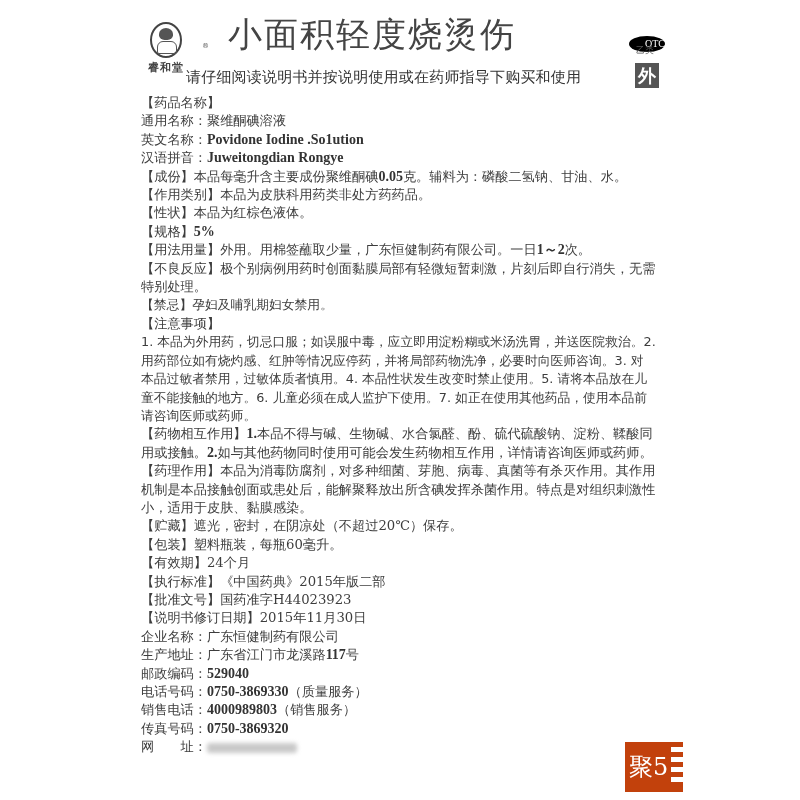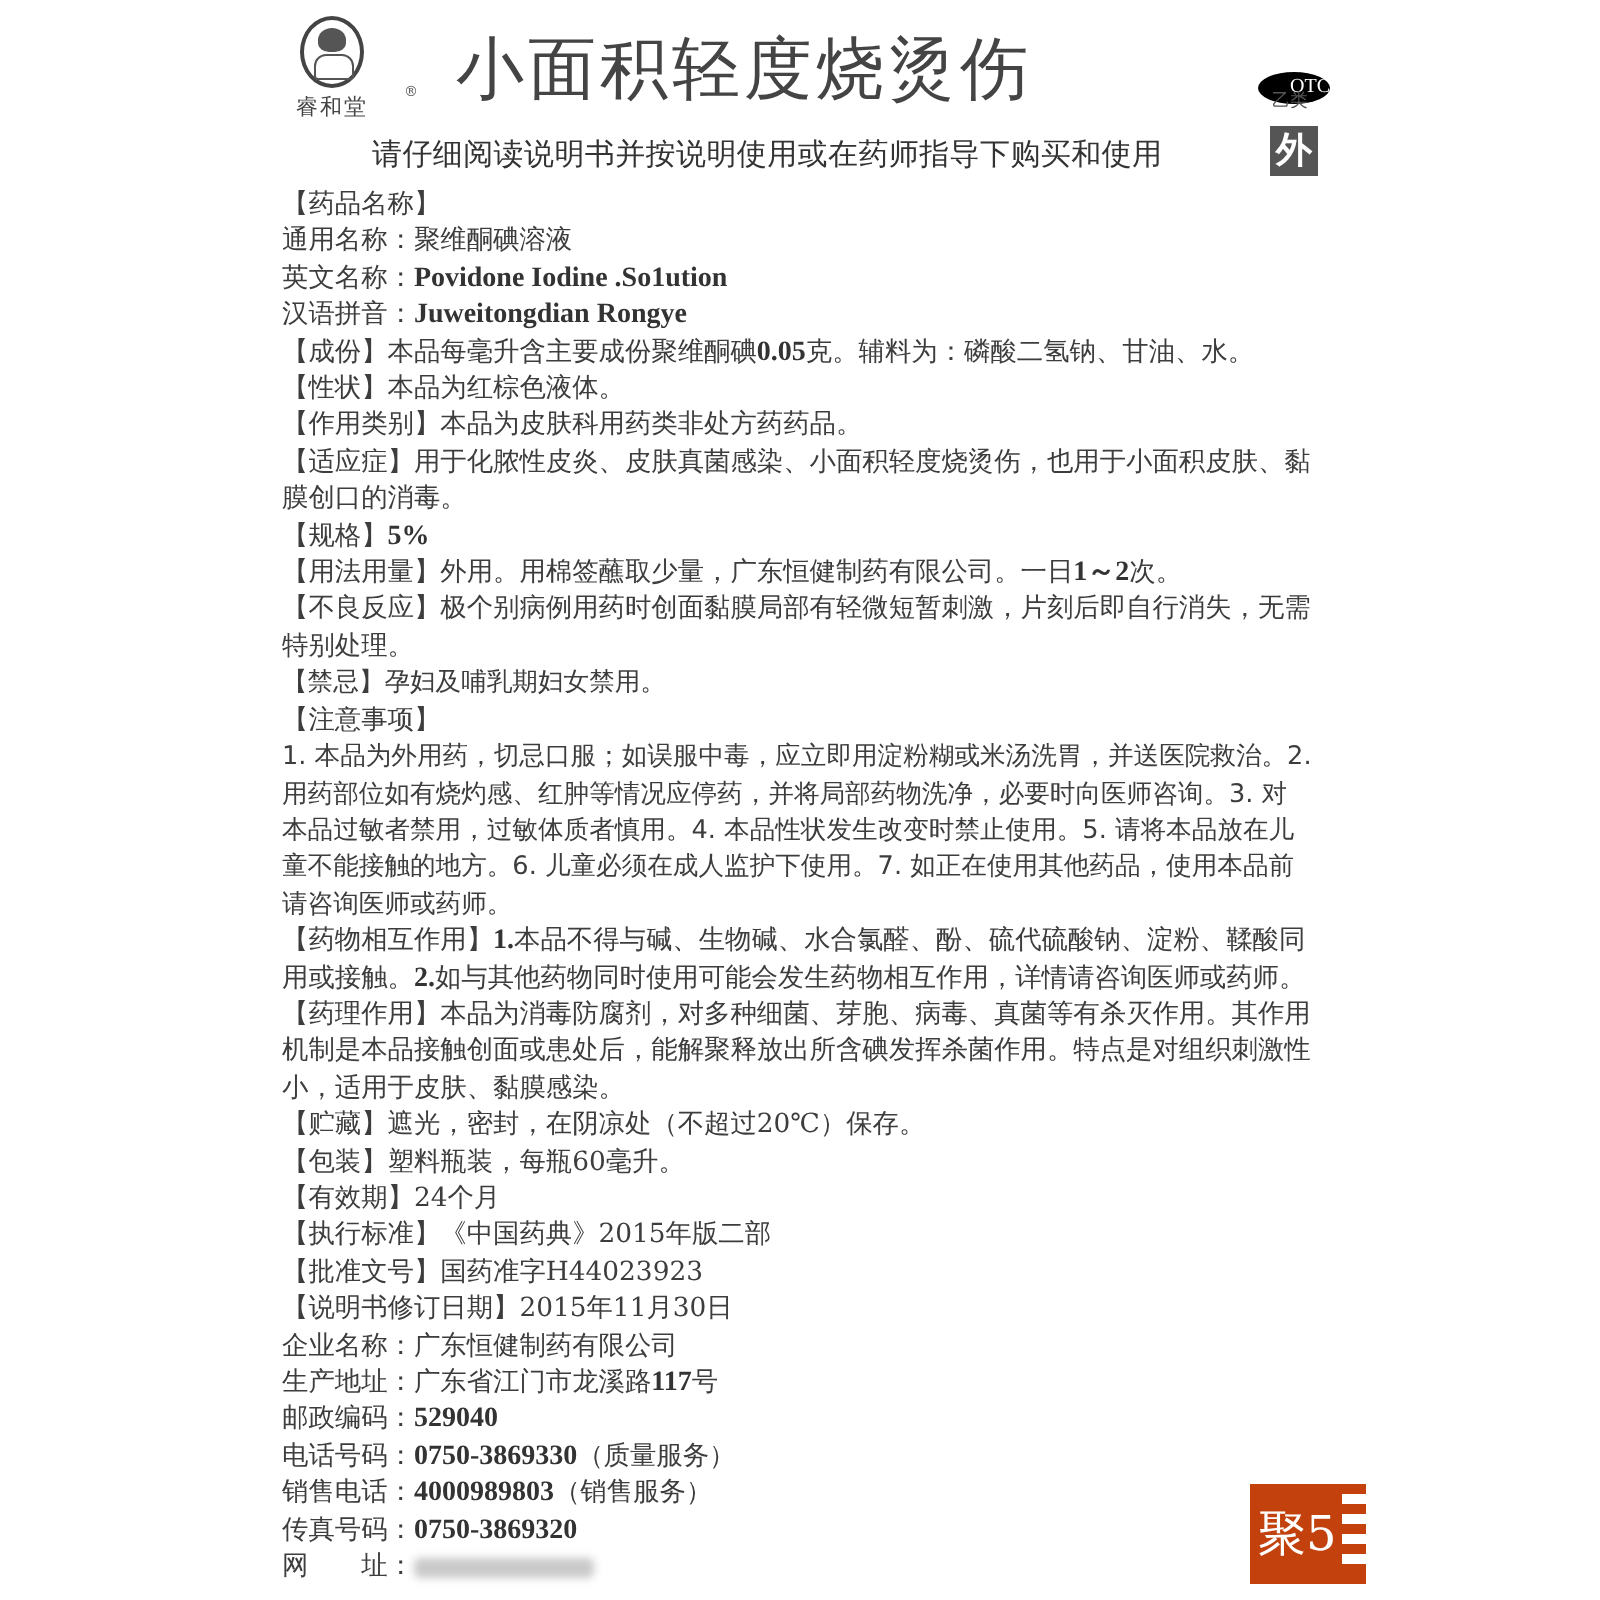--- a/index.html
+++ b/index.html
@@ -1,20 +1,20 @@
 <!DOCTYPE html>
 <html><head>
 <meta charset="utf-8">
 <style>
   html, body { margin: 0; padding: 0; }
   body {
     width: 800px; height: 800px; background: #ffffff; position: relative; overflow: hidden;
     font-family: "DejaVu Serif", serif; color: #3a3a3a;
   }
-  .logo { position: absolute; left: 136px; top: 8px; width: 60px; height: 52px; text-align: center; }
+  .logo { position: absolute; left: 136px; top: 22px; width: 60px; height: 52px; text-align: center; font-weight: bold; }
   .logo-circle {
     width: 28px; height: 32px; border: 2px solid #444; border-radius: 50%; margin: 0 auto;
     position: relative; background: #fff;
   }
   .logo-face { position: absolute; left: 7px; top: 4px; width: 14px; height: 12px; border-radius: 50% 50% 40% 40%; background: #555; }
   .logo-body { position: absolute; left: 5px; top: 17px; width: 18px; height: 11px; border: 1px solid #555; border-radius: 6px 6px 2px 2px; }
   .logo-text { font-size: 11px; color: #444; margin-top: 2px; letter-spacing: 1px; }
   .logo-reg { position: absolute; left: 202px; top: 42px; font-size: 7px; color: #555; }
   .title {
     position: absolute; left: 228px; top: 12px; font-family: "DejaVu Sans", sans-serif;
@@ -67,23 +67,22 @@
 <div class="subtitle">请仔细阅读说明书并按说明使用或在药师指导下购买和使用</div>
 <div class="ext-badge">外</div>
 
 <div class="content">
   <p>【药品名称】</p>
   <p><span>通用名称：</span><span>聚维酮碘溶液</span></p>
   <p><span>英文名称：</span><span class="b">Povidone Iodine .So1ution</span></p>
   <p><span>汉语拼音：</span><span class="b">Juweitongdian Rongye</span></p>
 
   <p><span>【成份】</span><span>本品每毫升含主要成份聚维酮碘</span><span class="b">0.05</span><span>克。辅料为：磷酸二氢钠、甘油、水。</span></p>
+  <p><span>【作用类别】</span><span>本品为皮肤科用药类非处方药药品。</span></p>
   <p><span>【性状】</span><span>本品为红棕色液体。</span></p>
-  <p><span>【作用类别】</span><span>本品为皮肤科用药类非处方药药品。</span></p>
-  <p><span>【适应症】</span><span>用于化脓性皮炎、皮肤真菌感染、小面积轻度烧烫伤，也用于小面积皮肤、黏膜创口的消毒。</span></p>
   <p><span>【规格】</span><span class="b">5%</span></p>
   <p><span>【用法用量】</span><span>外用。用棉签蘸取少量，广东恒健制药有限公司。一日</span><span class="b">1～2</span><span>次。</span></p>
   <p><span>【不良反应】</span><span>极个别病例用药时创面黏膜局部有轻微短暂刺激，片刻后即自行消失，无需特别处理。</span></p>
   <p class="sans"><span>【禁忌】</span><span>孕妇及哺乳期妇女禁用。</span></p>
   <p>【注意事项】</p>
   <p class="sans">1. 本品为外用药，切忌口服；如误服中毒，应立即用淀粉糊或米汤洗胃，并送医院救治。2. 用药部位如有烧灼感、红肿等情况应停药，并将局部药物洗净，必要时向医师咨询。3. 对本品过敏者禁用，过敏体质者慎用。4. 本品性状发生改变时禁止使用。5. 请将本品放在儿童不能接触的地方。6. 儿童必须在成人监护下使用。7. 如正在使用其他药品，使用本品前请咨询医师或药师。</p>
   <p><span>【药物相互作用】</span><span class="b">1.</span><span>本品不得与碱、生物碱、水合氯醛、酚、硫代硫酸钠、淀粉、鞣酸同用或接触。</span><span class="b">2.</span><span>如与其他药物同时使用可能会发生药物相互作用，详情请咨询医师或药师。</span></p>
   <p><span>【药理作用】</span><span>本品为消毒防腐剂，对多种细菌、芽胞、病毒、真菌等有杀灭作用。其作用机制是本品接触创面或患处后，能解聚释放出所含碘发挥杀菌作用。特点是对组织刺激性小，适用于皮肤、黏膜感染。</span></p>
   <p><span>【贮藏】</span><span>遮光，密封，在阴凉处（不超过20℃）保存。</span></p>
   <p><span>【包装】</span><span>塑料瓶装，每瓶60毫升。</span></p>

